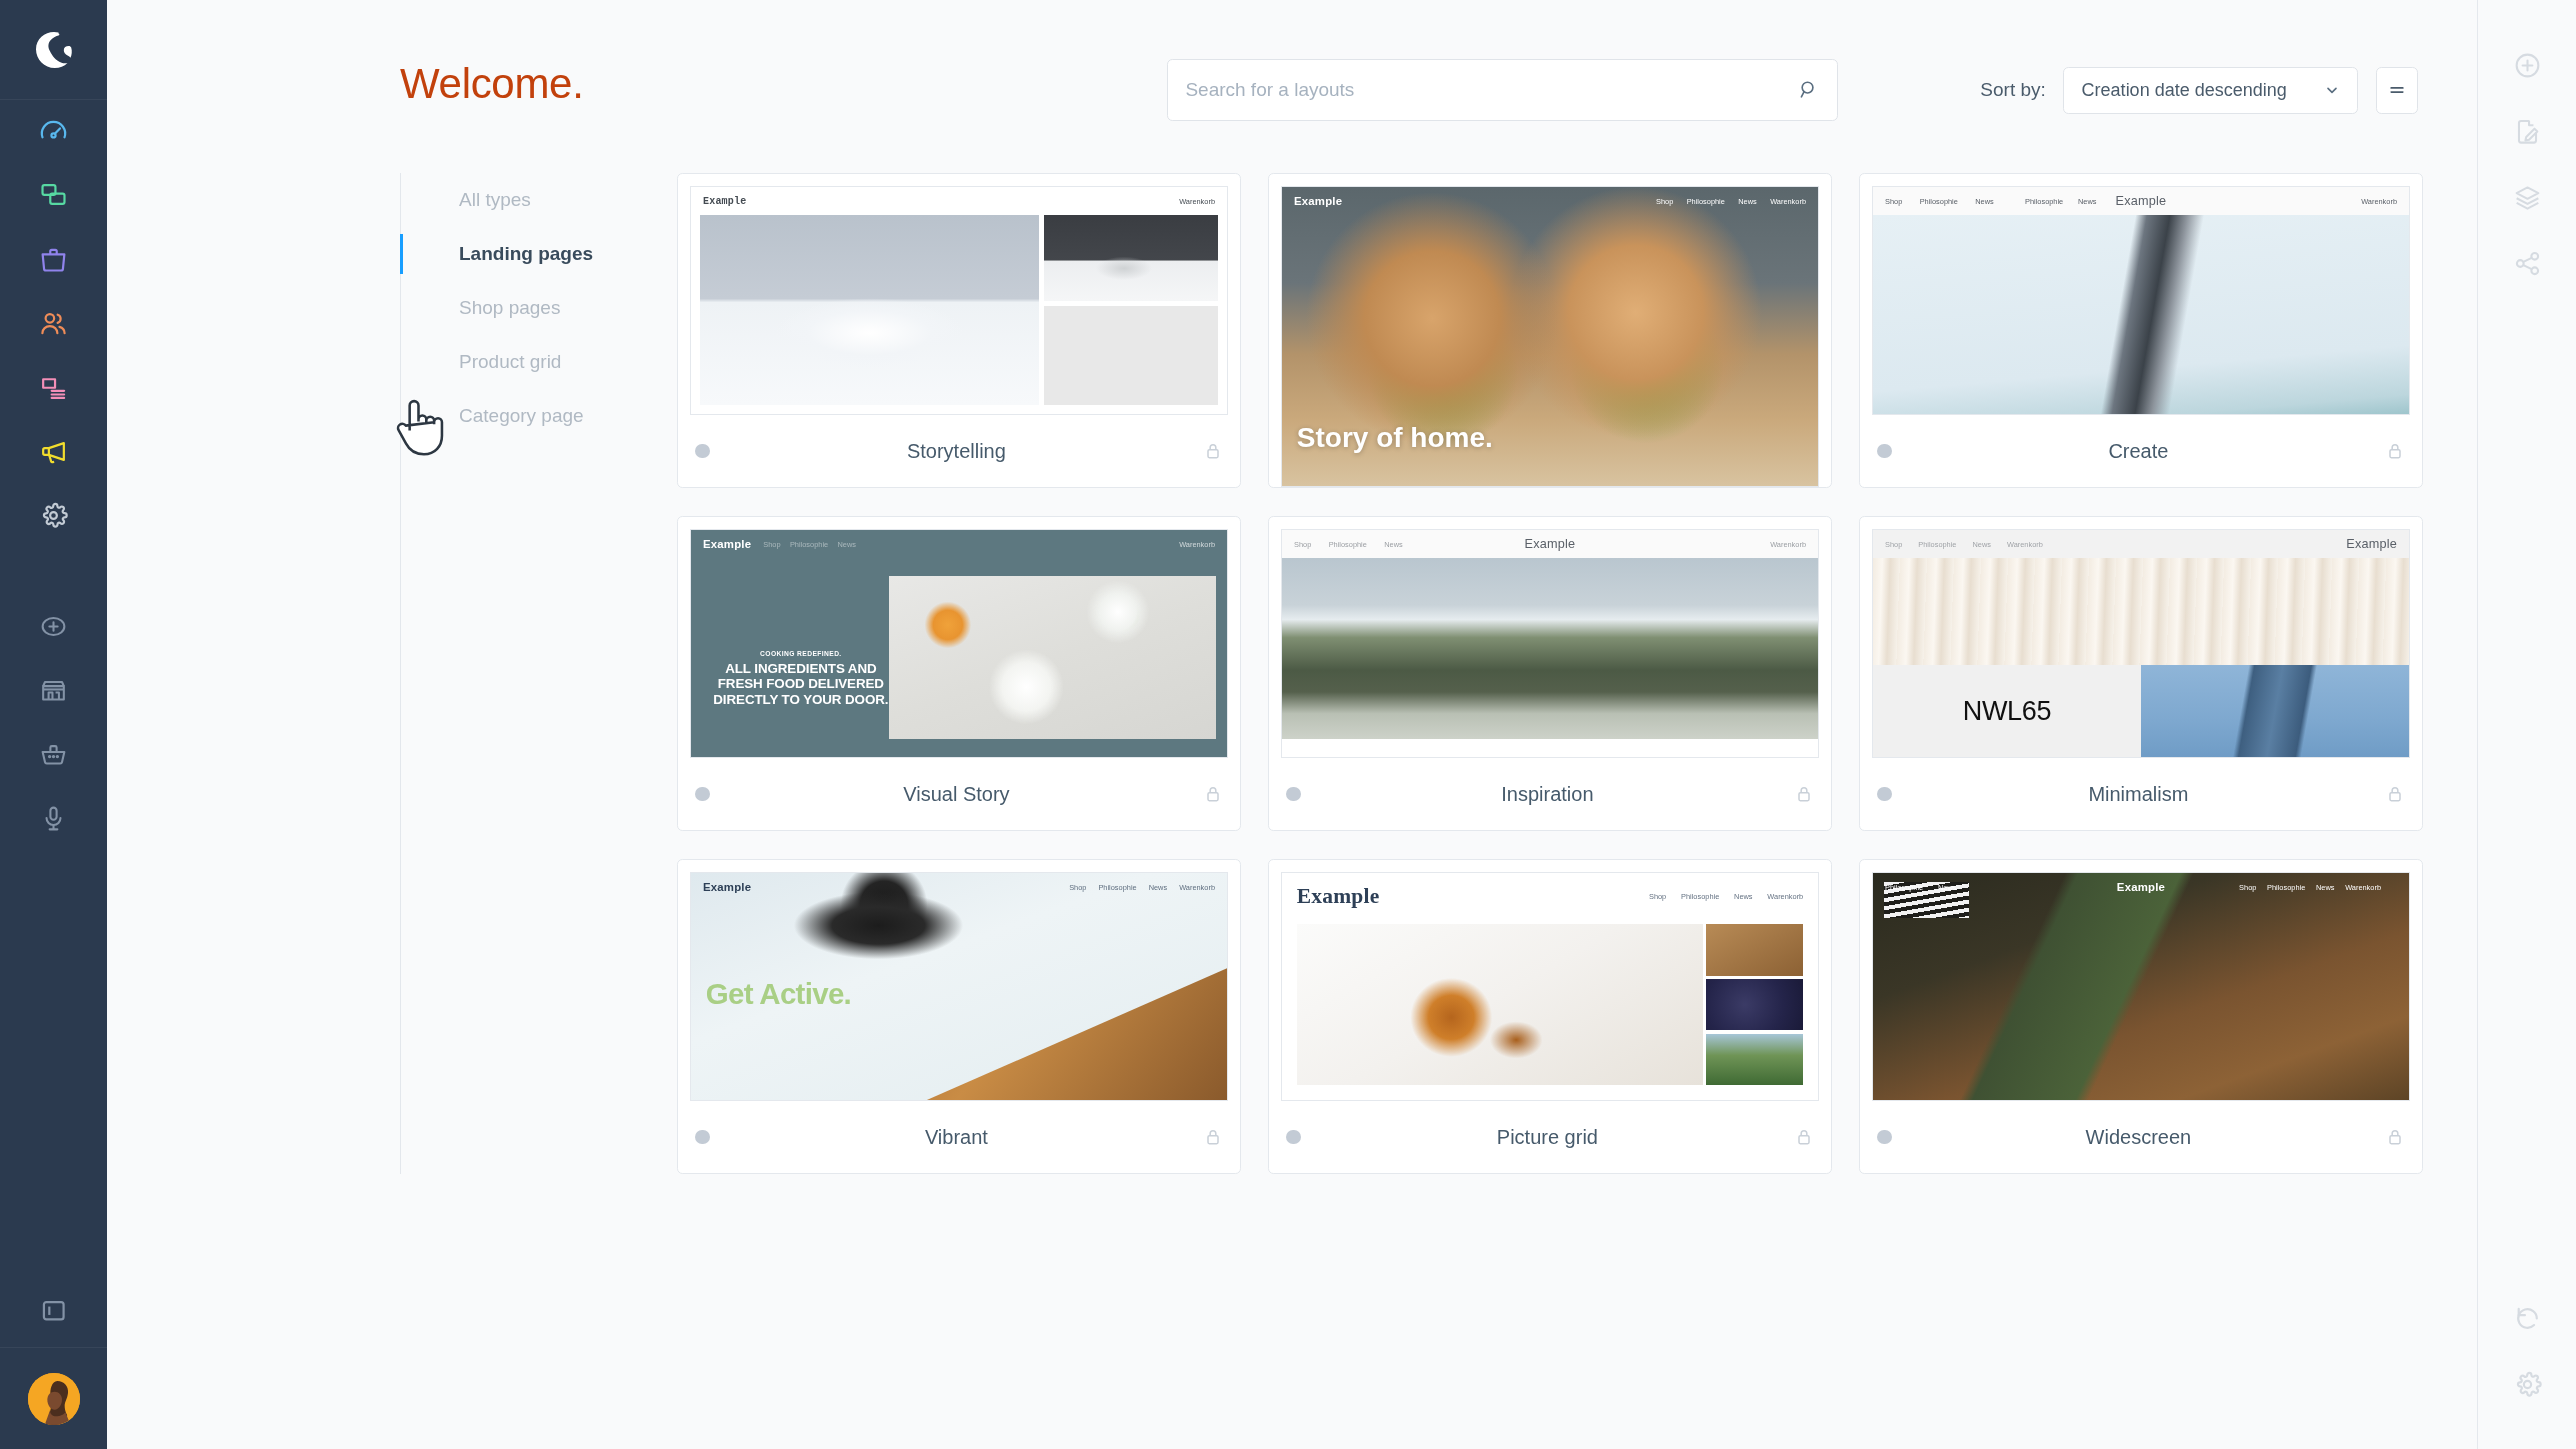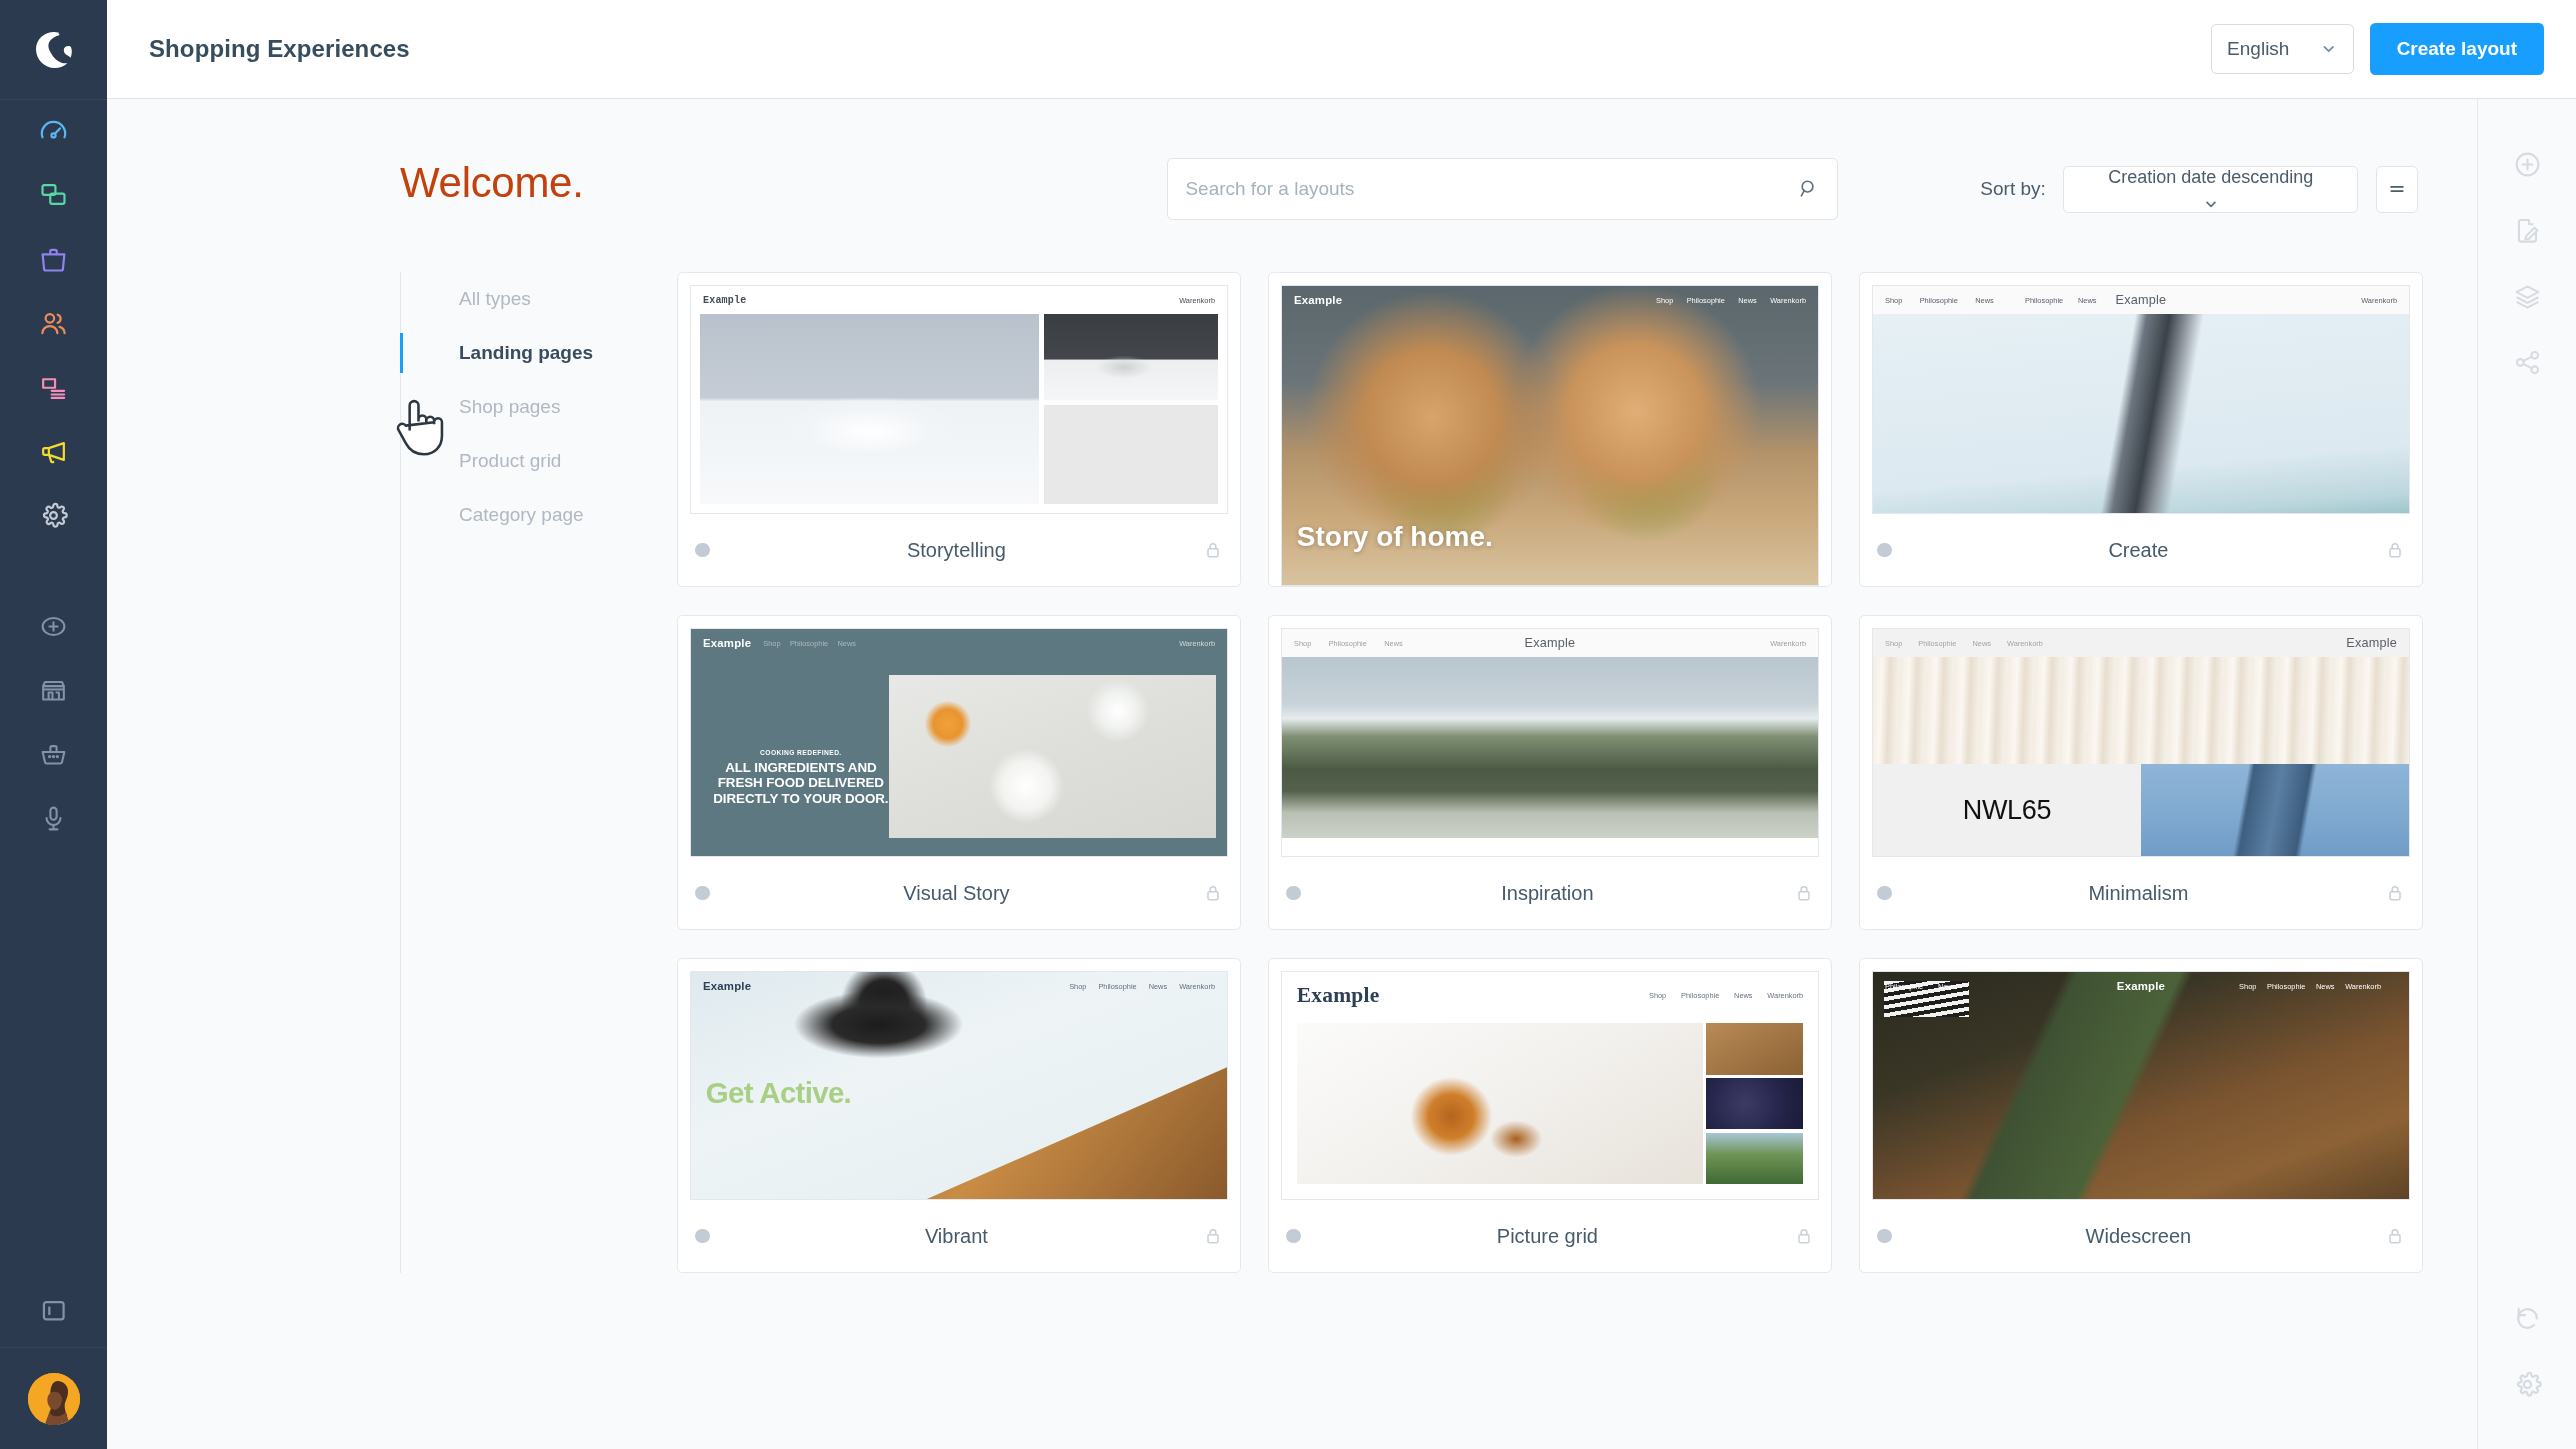--- a/index.html
+++ b/index.html
@@ -92,21 +92,21 @@
   .search-box input::placeholder { color: #a6b2bf; }
   .search-box .sicon { color: #5a6e80; display: flex; }
   .sortwrap {
     position: absolute; right: 5.4px; top: 14.8px;
     display: flex; align-items: center; gap: 17.4px;
   }
   .sort-label { font-size: 19px; color: #4a5b6b; }
   .sort-select {
     height: 47px; width: 295px; border: 0.7px solid #e0e4e9; border-radius: 5.4px;
     background: #fff; display: flex; align-items: center; padding: 0 17.4px;
-    font-size: 18px; color: #4a5b6b; flex-direction: column;
+    font-size: 18px; color: #4a5b6b;
   }
   .sort-select .stxt { flex: 1; }
   .sort-select .chev { color: #5a6e80; display: flex; }
   .view-toggle {
     width: 42px; height: 47px; border: 0.7px solid #e0e4e9; border-radius: 5.4px;
     background: #fff; display: flex; align-items: center; justify-content: center;
   }
 
   
   .main-grid { display: flex; margin-top: 34px; text-align: center; }
@@ -366,34 +366,20 @@
             <path d="M40 28c6 0 11 5 11 12s-5 15-11 15-11-7-11-15 5-12 11-12z" fill="#7a4a2f"></path>
             <path d="M33 56c0 6 4 9 9 9 7 0 12-3 14-6l8 19H25z" fill="#7a4a2f"></path>
           </svg>
         </div>
       </div>
     </div>
   </aside>
 
   <div class="rightcol">
 
-    <header class="header">
-      <div class="page-title">Shopping Experiences</div>
-      <div class="header-right">
-        <div class="lang-select">
-          <span>English</span>
-          <span class="chev">
-            <svg width="17.4" height="17.4" viewBox="0 0 24 24" fill="none" stroke="currentColor" stroke-width="2.4" stroke-linecap="round" stroke-linejoin="round">
-                <path d="M6 9.5l6 6 6-6"></path>
-              </svg>
-          </span>
-        </div>
-        <button class="btn-primary">Create layout</button>
-      </div>
-    </header>
 
     <div class="body-area">
       <main class="content">
         <div class="content-inner">
 
           <div class="toolbar-row">
             <h1 class="welcome">Welcome.</h1>
 
             <div class="search-box">
               <input type="text" placeholder="Search for a layouts" style="">

